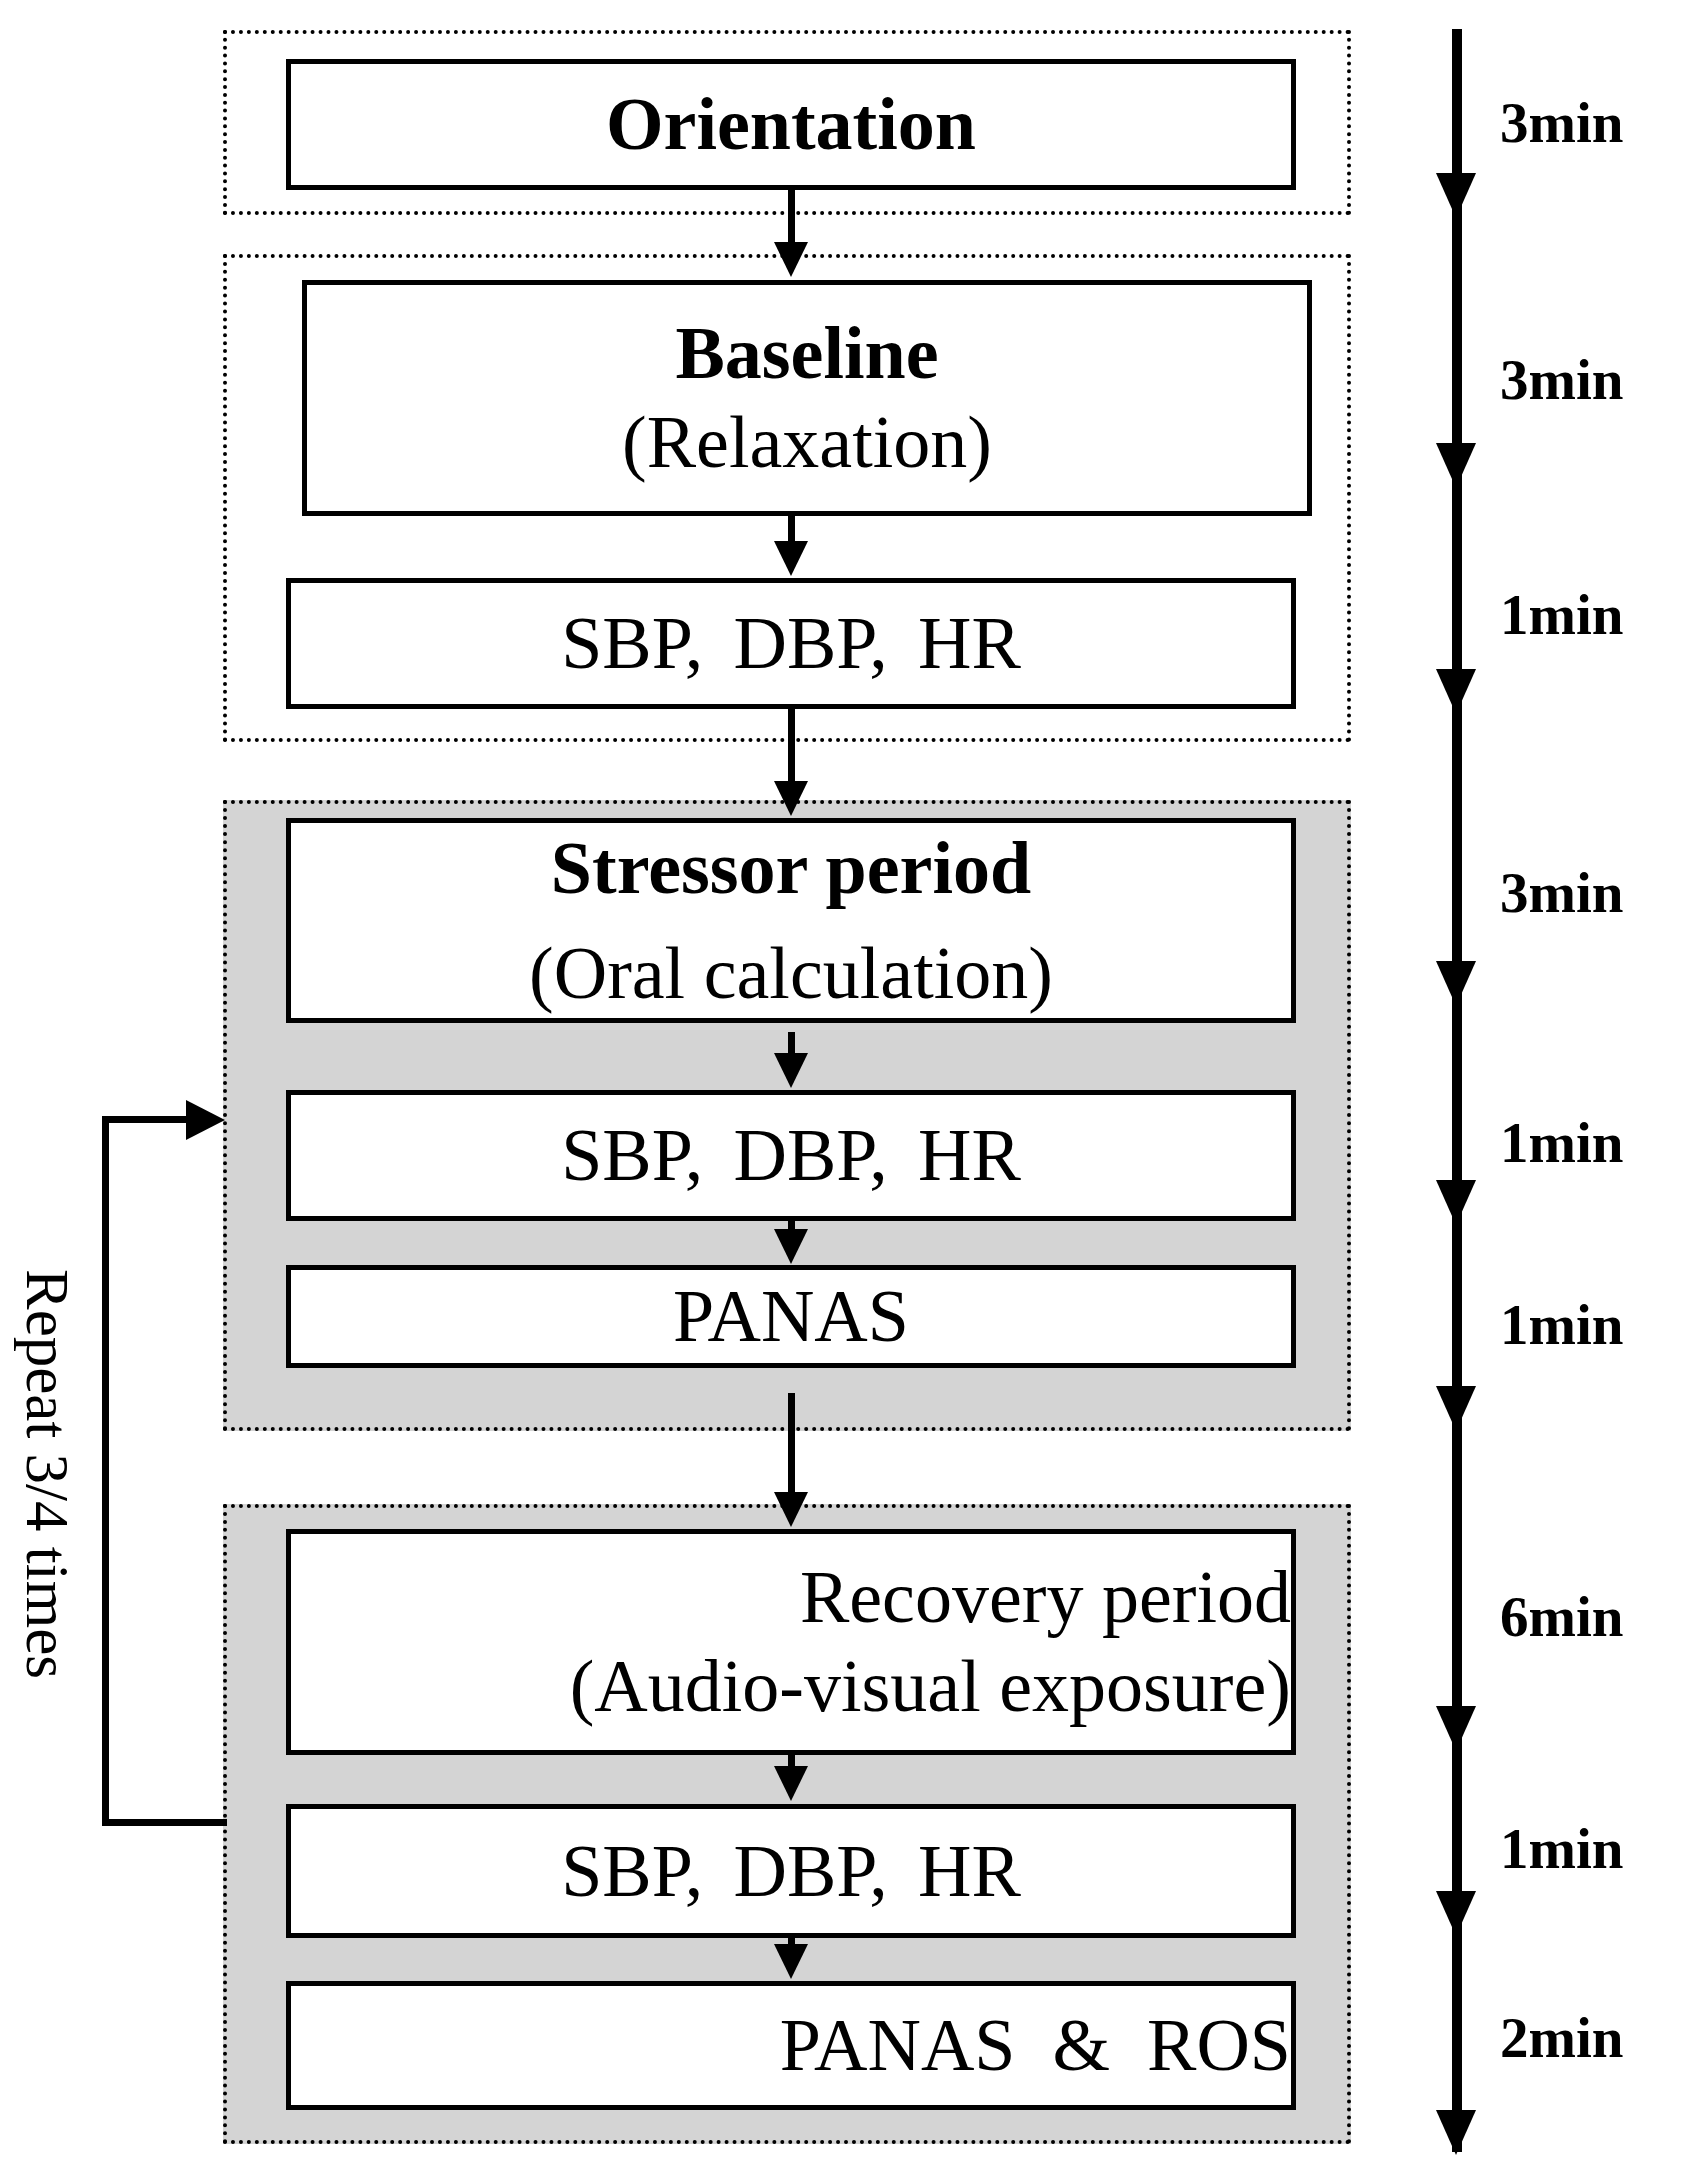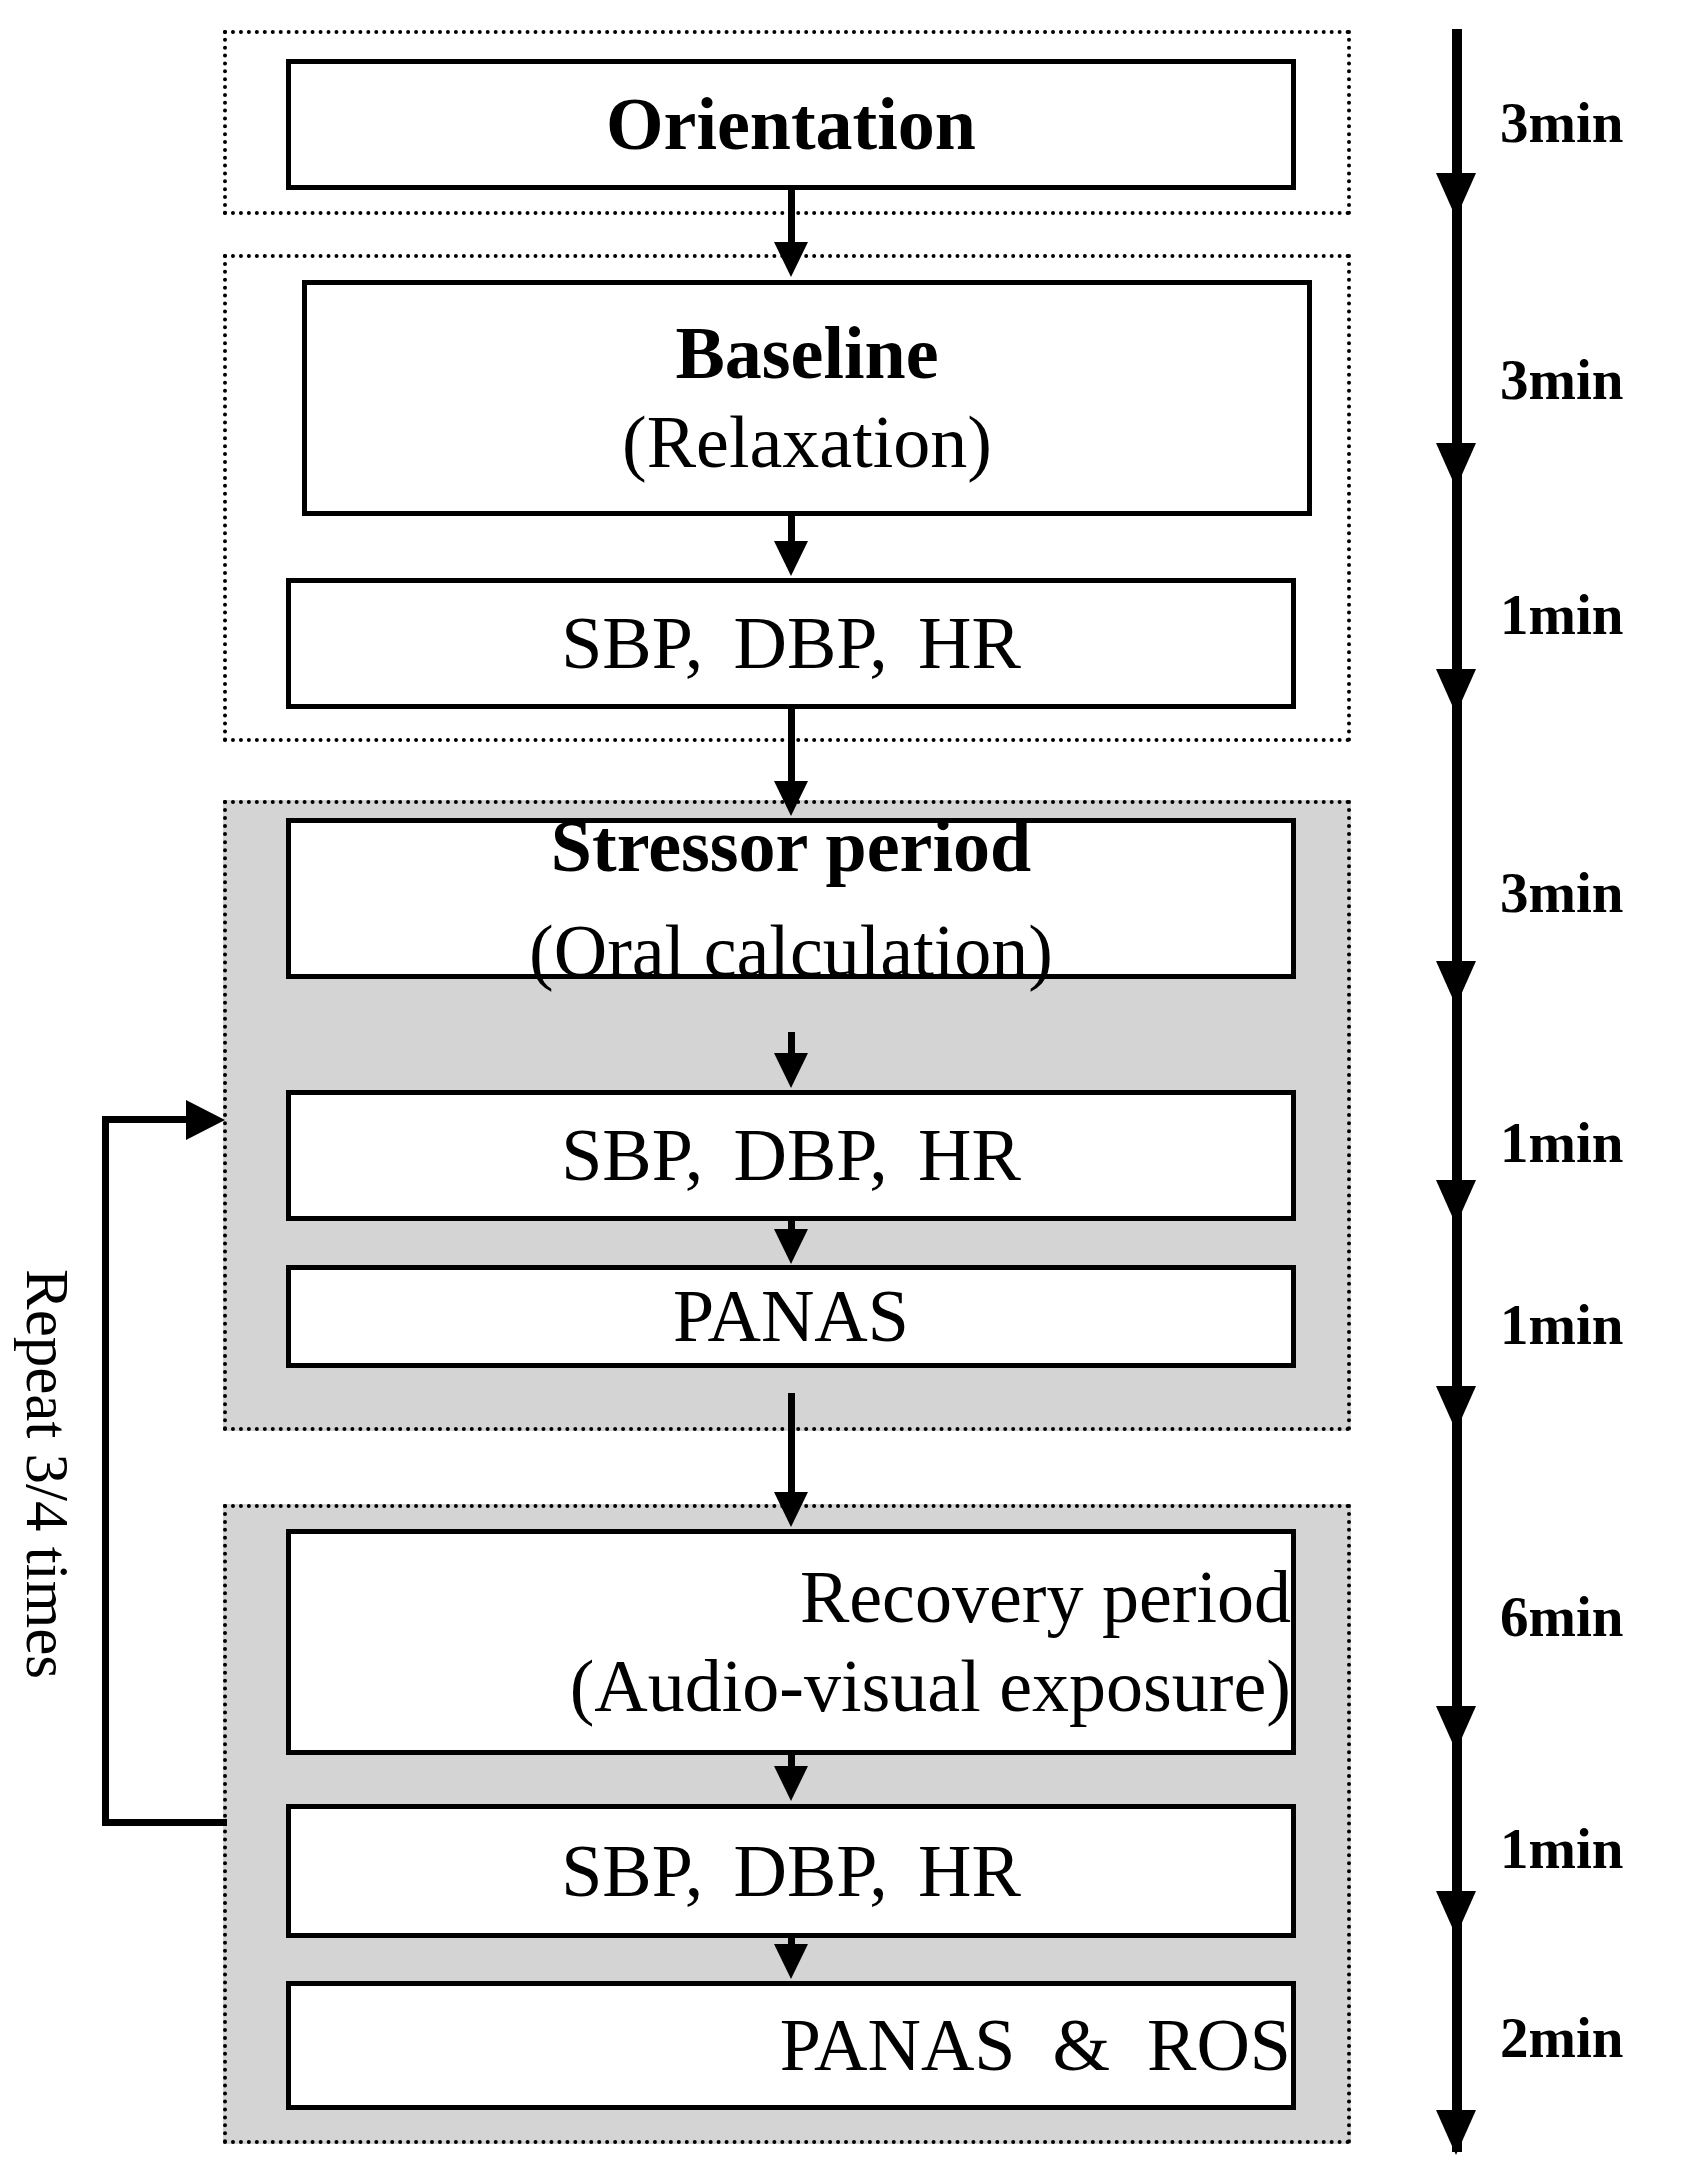--- a/index.html
+++ b/index.html
@@ -123,21 +123,21 @@
 
   <div class="fbox" style="top:280px; height:236px;margin-left:16px;">
     <div class="title b">Baseline</div>
     <div class="subtitle">(Relaxation)</div>
   </div>
 
   <div class="fbox" style="top:578px; height:131px;">
     <div class="title measure">SBP, DBP, HR</div>
   </div>
 
-  <div class="fbox" style="top:818px; height:161px;gap:16px;">
+  <div class="fbox" style="top:818px; height:205px;gap:16px;">
     <div class="title b">Stressor period</div>
     <div class="subtitle">(Oral calculation)</div>
   </div>
 
   <div class="fbox" style="top:1090px; height:131px;">
     <div class="title measure">SBP, DBP, HR</div>
   </div>
 
   <div class="fbox" style="top:1265px; height:103px;">
     <div class="title">PANAS</div>

